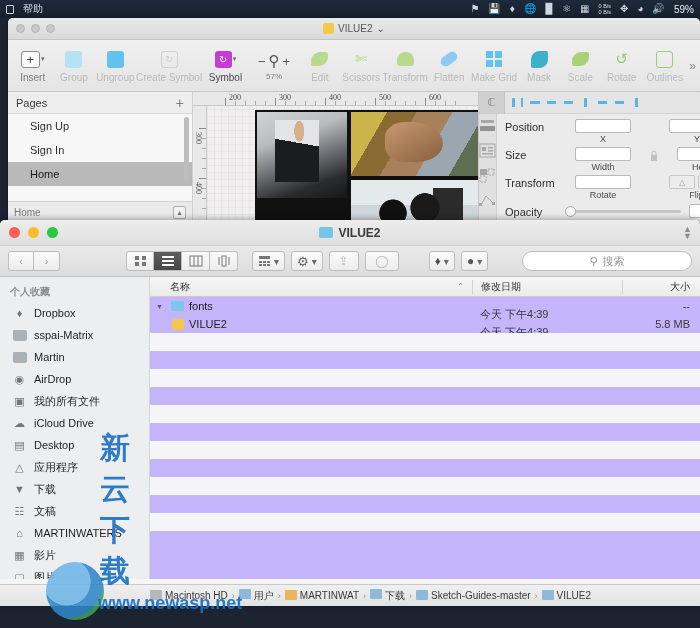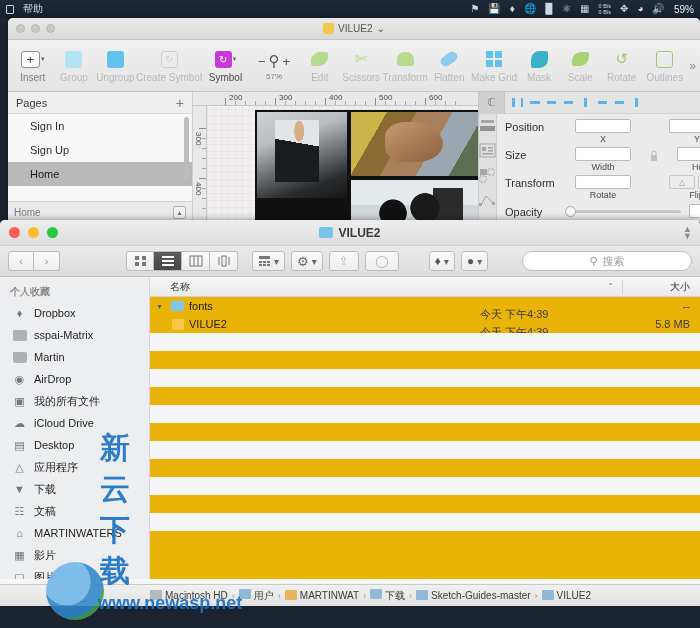--- a/index.html
+++ b/index.html
@@ -85,21 +85,21 @@
   .page-item { height: 24px; display: flex; align-items: center; padding-left: 22px;
     font-size: 11px; color: #2c2c2c; }
   .page-item.sel { background: #b9b9b9; color: #1a1a1a; }
   .pg-scroll { position: absolute; right: 3px; top: 3px; width: 5px; height: 64px;
     background: #bdbdbd; border-radius: 3px; }
   .pages-foot { height: 21px; border-top: 1px solid #d2d2d2; background: #eaeaea;
     display:flex; align-items:center; padding: 0 6px; font-size: 10px; color: #7b7b7b; }
   .pages-foot .collapse { margin-left: auto; width: 13px; height: 13px; border: 1px solid #b0b0b0;
     border-radius: 2px; background: #f3f3f3; font-size: 8px; color: #777; text-align:center; line-height:11px;}
 
-  .canvaswrap { flex: 1; position: relative; background: #eceaea; overflow: hidden; }
+  .canvaswrap { flex: 1; position: relative; background: #eceaea; overflow: hidden; font-family: Liberation Serif, serif; }
   .ruler-h { position: absolute; top: 0; left: 0; right: 0; height: 14px; background: #e8e8e8;
     border-bottom: 1px solid #c9c9c9; }
   .ruler-v { position: absolute; top: 14px; left: 0; bottom: 0; width: 14px; background: #e8e8e8;
     border-right: 1px solid #c9c9c9; }
   .rtick { position: absolute; bottom: 0; width: 1px; height: 4px; background: #a8a8a8; }
   .rtickM { height: 7px; background: #8c8c8c; }
   .rlabel { position: absolute; top: 1px; font-size: 8px; color: #4d4d4d; }
   .rtickv { position: absolute; right: 0; height: 1px; width: 4px; background: #a8a8a8; }
   .rtickvM { width: 7px; background: #8c8c8c; }
   .rlabelv { position: absolute; left: 1px; font-size: 8px; color: #4d4d4d;
@@ -199,21 +199,21 @@
   .fi-body { display: flex; height: 302px; }
   .fi-side { width: 150px; background: #edeef0; border-right: 1px solid #d4d5d7;
     padding-top: 6px; overflow: hidden; }
   .side-hdr { font-size: 10px; color: #8a8a8a; padding: 2px 0 3px 10px; font-weight: bold; }
   .side-item { height: 22px; display: flex; align-items: center; gap: 7px; padding-left: 12px;
     font-size: 11px; color: #1f1f1f; }
   .side-ico { width: 15px; height: 14px; display: flex; align-items: center; justify-content: center;
     color: #72777c; font-size: 11px; }
   .s-folder { width: 14px; height: 11px; background: #aab1b7; border-radius: 1px 2px 2px 2px; }
 
-  .fi-list { flex: 1; background: #eab308; position: relative; }
+  .fi-list { flex: 1; background: #c4b5fd; position: relative; }
   .cols { height: 20px; background: linear-gradient(#f7f7f7,#eaeaea); border-bottom: 1px solid #ccc;
     display: flex; align-items: center; font-size: 10px; color: #333; }
   .col-name { flex: 1; padding-left: 20px; display:flex; align-items:center; }
   .col-name .sortarrow { margin-left: auto; margin-right: 8px; font-size: 8px; color: #7a7a7a; }
   .col-date { width: 150px; border-left: 1px solid #d2d2d2; padding-left: 8px; }
   .col-size { width: 78px; border-left: 1px solid #d2d2d2; text-align: right; padding-right: 10px; }
   .frow-file { height: 18px; display: flex; align-items: center; font-size: 11px; color: #1d1d1d; }
   .fn { flex: 1; display: flex; align-items: center; gap: 5px; padding-left: 6px; }
   .disc { width: 10px; font-size: 7px; color: #5a5a5a; }
   .fi-folder-ico { width: 13px; height: 10px; background: #7ec6ea; border-radius: 1px; }
@@ -405,24 +405,24 @@
 
     <div class="sk-body">
 
       <div class="pages">
         <div class="pages-hdr">
           <span>Pages</span>
           <span class="plus">+</span>
         </div>
         <div class="pages-list">
           <div class="page-item">
+            <span>Sign Up</span>
+          </div>
+          <div class="page-item">
             <span>Sign In</span>
-          </div>
-          <div class="page-item">
-            <span>Sign Up</span>
           </div>
           <div class="page-item sel">
             <span>Home</span>
           </div>
           <div class="pg-scroll"></div>
         </div>
         <div class="pages-foot">
           <span>Home</span>
           <span class="collapse">▴</span>
         </div>
@@ -742,20 +742,21 @@
           </div>
 
       </div>
 
       <div class="fi-list">
         <div class="cols">
           <span class="col-name">
             <span>名称</span>
             <span class="sortarrow">⌃</span>
           </span>
+          <span class="col-date">修改日期</span>
           <span class="col-size">大小</span>
         </div>
 
         <div class="frow-file">
           <span class="fn">
             <span class="disc">▼</span>
             <span class="fi-folder-ico"></span>
             <span>fonts</span>
           </span>
           <span class="fd">今天 下午4:39</span>

